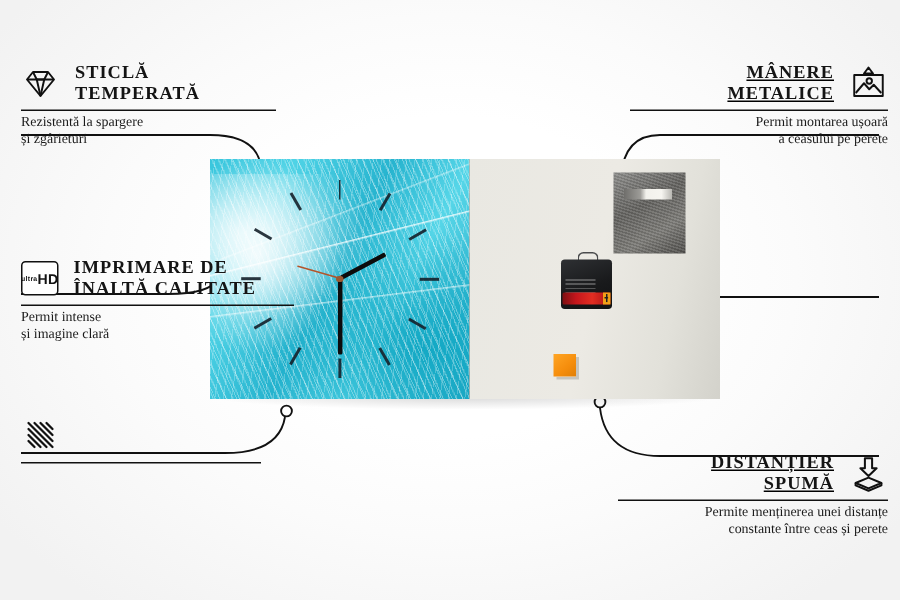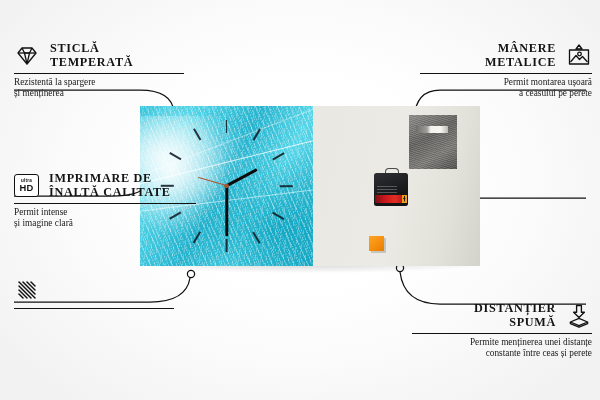--- a/index.html
+++ b/index.html
@@ -273,20 +273,21 @@
     position: absolute;
     width: 200px;
   }
   .feature .head {
     display: flex;
     align-items: center;
     gap: 10px;
   }
   .feature.right .head {
     justify-content: flex-end;
+    text-decoration: underline;
   }
   .feature .title {
     font-family: "Liberation Serif", serif;
     font-weight: bold;
     font-size: 12.2px;
     letter-spacing: 0.7px;
     color: #141414;
     line-height: 13.5px;
     text-transform: uppercase;
     white-space: pre-line;
@@ -334,21 +335,21 @@
   #f-foam .rule { width: 180px; }
 
   .feature.right { position: absolute; }
 
   .hd-badge {
     width: 25px;
     height: 23px;
     border: 1.5px solid #111;
     border-radius: 3px;
     display: flex;
-    flex-direction: column;
+    flex-direction: row;
     align-items: center;
     justify-content: center;
     box-sizing: border-box;
     background: #fff;
   }
   .hd-badge .sm {
     font-family: "Liberation Sans", sans-serif;
     font-size: 4.6px;
     font-weight: bold;
     line-height: 5px;
@@ -451,21 +452,21 @@
             <path d="M18 5 L15.5 10 L13 21"></path>
             <path d="M10.5 10 H15.5"></path>
           </g>
         </svg>
       </span>
       <span class="title">STICLĂ
 TEMPERATĂ</span>
     </div>
     <div class="rule"></div>
     <div class="desc">Rezistentă la spargere
-și menținerea</div>
+și zgârieturi</div>
   </div>
 
   <div class="feature left" id="f-print">
     <div class="head">
       <span class="icon hd-badge">
         <span class="sm">ultra</span>
         <span class="lg">HD</span>
       </span>
       <span class="title">IMPRIMARE DE
 ÎNALTĂ CALITATE</span>

